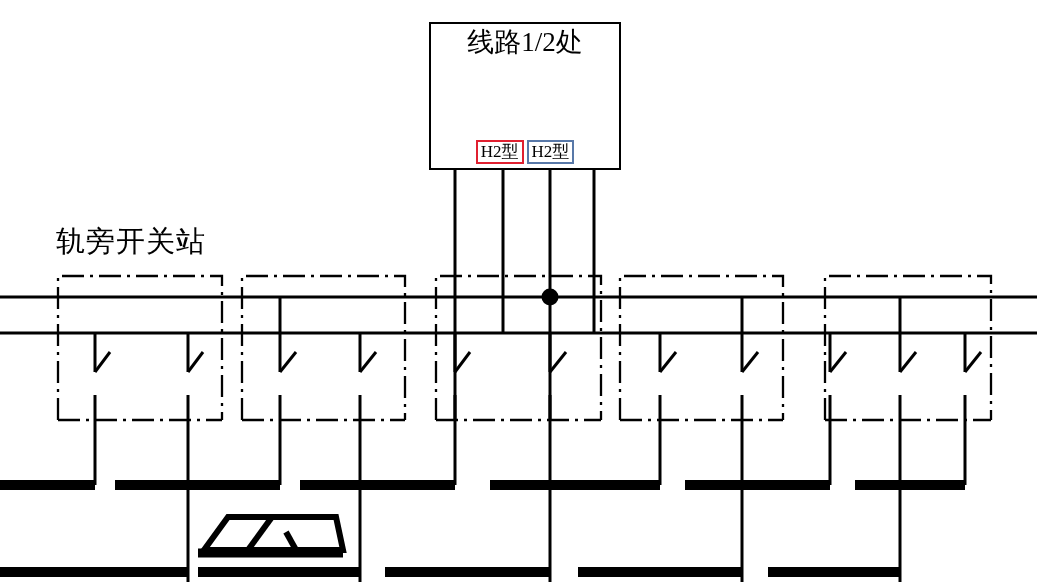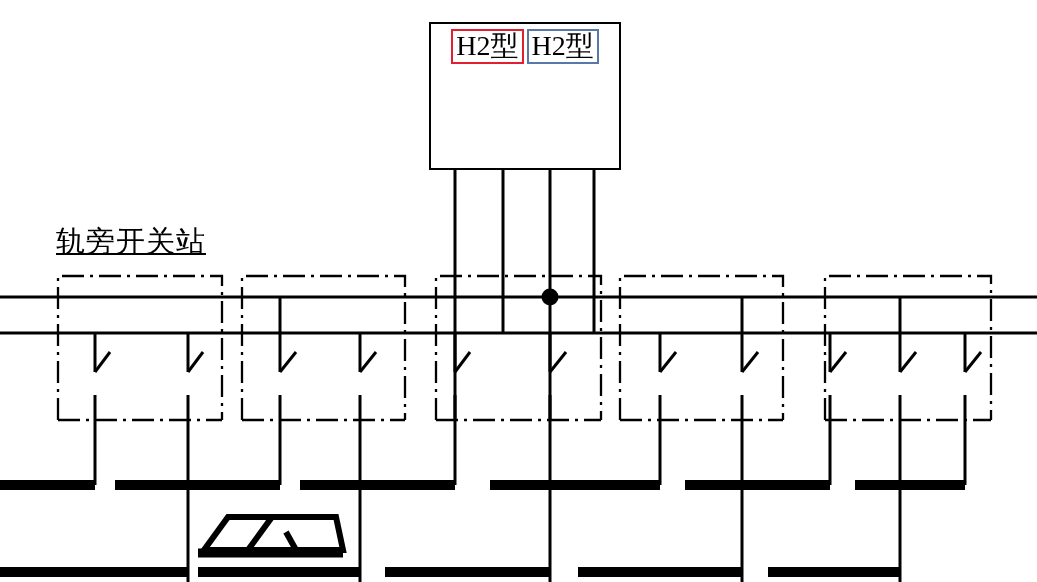--- a/index.html
+++ b/index.html
@@ -1,28 +1,28 @@
 <!DOCTYPE html>
 <html><head>
 <meta charset="utf-8">
 <style>
   html,body{margin:0;padding:0;background:#ffffff;}
   body{font-family:"Liberation Serif", serif;}
   #stage{position:relative;width:1037px;height:582px;background:#fff;overflow:hidden;}
   #svgroot{position:absolute;left:0;top:0;width:1037px;height:582px;}
-  .lbl{position:absolute;white-space:nowrap;color:#000;text-decoration:underline;}
+  .lbl{position:absolute;white-space:nowrap;color:#000;}
   #substation-box{
     position:absolute;left:429px;top:22px;width:192px;height:148px;
     border:2px solid #000;background:#fff;box-sizing:border-box;
     display:flex;flex-direction:column;align-items:center;justify-content:space-between;
     padding:5px 0 4px 0;
   }
   .sb-line{font-size:27px;line-height:1;letter-spacing:0px;color:#000;}
   .sb-mid{display:flex;flex-direction:row;gap:3px;align-items:center;}
-  .type-chip{font-size:28px;line-height:1;padding:1px 3px 2px 3px;box-sizing:border-box;}
+  .type-chip{font-size:17px;line-height:1;padding:1px 3px 2px 3px;box-sizing:border-box;}
   #type-chip-red{border:2px solid #e02030;}
   #type-chip-blue{border:2px solid #5878a8;}
   #trackside-label{left:56px;top:222px;font-size:29px;letter-spacing:1px;}
 </style>
 </head>
 <body>
 
 <div id="stage">
 
   <svg id="svgroot" viewBox="0 0 1037 582" xmlns="http://www.w3.org/2000/svg">
@@ -134,20 +134,21 @@
 
       <path d="M204,550 L228,517 L336,517 L343,550 Z"></path>
 
       <path d="M248,550 L272,517"></path>
       <path d="M286,532 L296,550"></path>
     </g>
 
   </svg>
 
   <div id="substation-box">
+    <div class="sb-line">线路1/2处</div>
     <div class="sb-mid">
       <span class="type-chip" id="type-chip-red" style="border-color: rgb(224, 32, 48);">H2型</span>
       <span class="type-chip" id="type-chip-blue" style="border-color: rgb(88, 120, 168);">H2型</span>
     </div>
   </div>
 
   <div class="lbl" id="trackside-label">轨旁开关站</div>
 
 </div>
 

